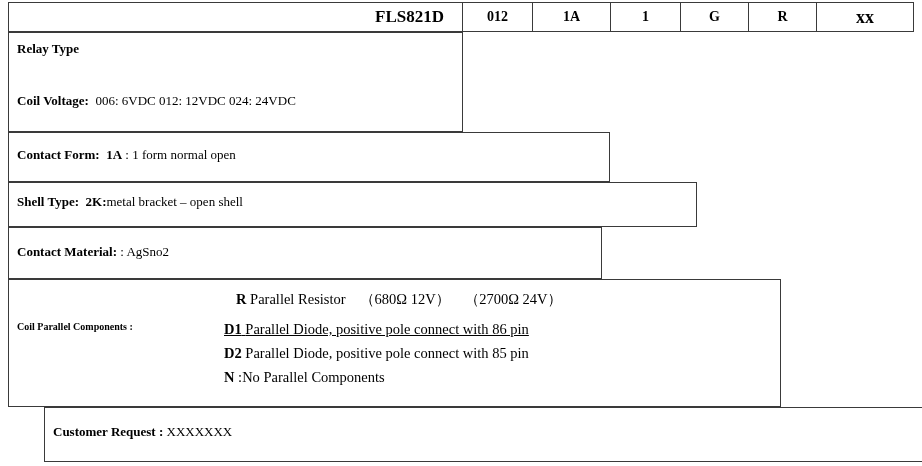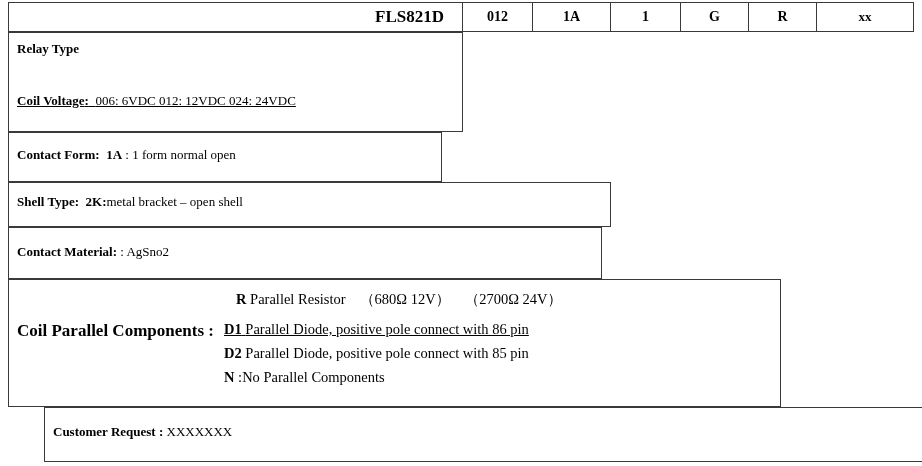--- a/index.html
+++ b/index.html
@@ -46,66 +46,66 @@
   }
   .code-cell.first {
     border-left: 1px solid #3a3a3a;
   }
   .c-part    { width: 455px; justify-content: flex-end; padding-right: 18px; font-size: 17px;}
   .c-volt    { width: 70px; font-size: 14px;}
   .c-form    { width: 78px; font-size: 14px;}
   .c-shell   { width: 70px; font-size: 14px;}
   .c-mat     { width: 68px; font-size: 14px;}
   .c-par     { width: 68px; font-size: 14px;}
-  .c-cust    { width: 97px; font-size: 13px;}
+  .c-cust    { width: 97px; font-size: 18px;}
 
   
   .desc {
     position: absolute;
     box-sizing: border-box;
     border: 1px solid #3a3a3a;
     background: #ffffff;
   }
   .desc .txt {
     position: absolute;
     left: 8px;
     font-size: 13px;
     white-space: nowrap;
   }
   b { font-weight: bold; }
 
   
   #box-relay      { left: 8px;  top: 32px;  width: 455px; height: 100px; }
-  #box-contact    { left: 8px;  top: 132px; width: 434px; height: 50px; }
-  #box-shell      { left: 8px;  top: 182px; width: 603px; height: 45px; }
+  #box-contact    { left: 8px;  top: 132px; width: 602px; height: 50px; }
+  #box-shell      { left: 8px;  top: 182px; width: 689px; height: 45px; }
   #box-material   { left: 8px;  top: 227px; width: 594px; height: 52px; }
   #box-parallel   { left: 8px;  top: 279px; width: 773px; height: 128px; }
   #box-customer   { left: 8px;  top: 407px; width: 906px; height: 55px; margin-left: 36px; }
 
   .lbl-relay     { top: 8px; }
-  .lbl-voltage   { top: 60px; text-decoration: underline; }
+  .lbl-voltage   { top: 60px; }
   .lbl-contact   { top: 14px; }
   .lbl-shell     { top: 11px; }
   .lbl-material  { top: 16px; }
   .lbl-customer  { top: 16px; }
 
   
   .par-line1 {
     position: absolute;
     left: 215px;
     top: 10px;
     font-size: 14.5px;
     white-space: nowrap;
     margin-left: 12px;
   }
   .par-label {
     position: absolute;
     left: 8px;
     top: 41px;
-    font-size: 17px;
+    font-size: 10px;
     white-space: nowrap;
   }
   .par-d1 {
     position: absolute;
     left: 215px;
     top: 41px;
     font-size: 14.5px;
     white-space: nowrap;
     text-decoration: underline;
   }

